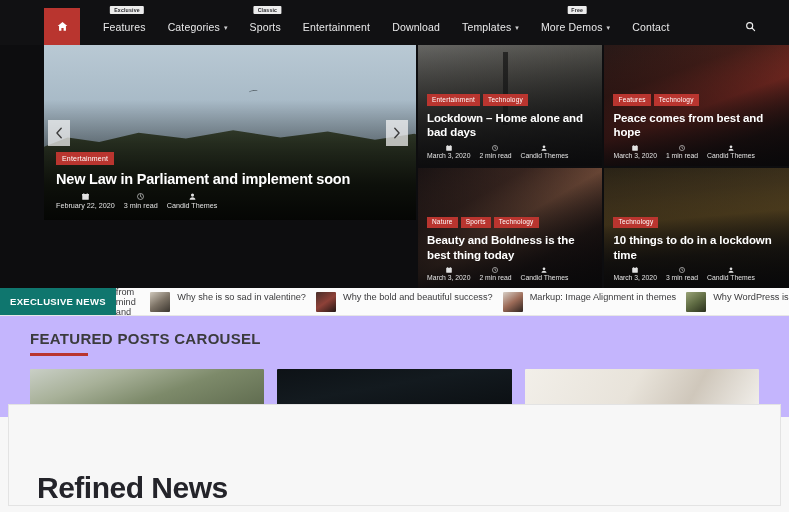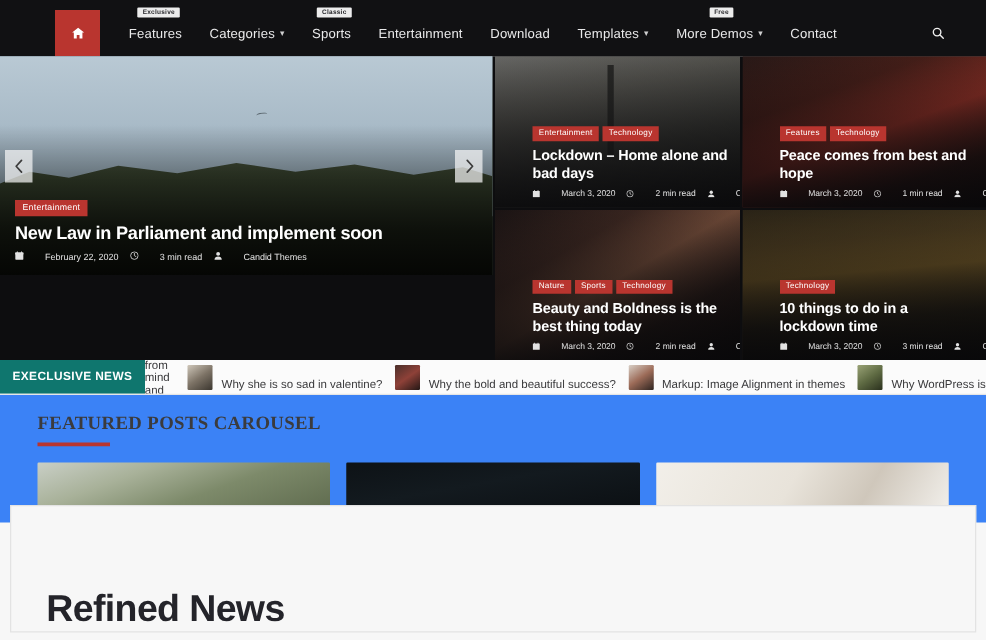--- a/index.html
+++ b/index.html
@@ -61,20 +61,21 @@
 
   
   .hero {
     display: flex; width: 789px; height: 243px;
     background: #0d0d0f;
   }
   .hero-main {
     position: relative; width: 394px; height: 175px; overflow: hidden;
     background: linear-gradient(170deg,#8ea4b4 0%,#9fb3c0 22%,#6f7d74 48%,#36402f 70%,#1c2318 100%);
     cursor: pointer;
+    margin-left: 44px;
   }
   
   .hero-main .sky {
     position:absolute; left:0; top:0; right:0; height:128px;
     background: linear-gradient(180deg,#b9c9d4 0%,#a8bac7 45%,#93a7b3 100%);
   }
   .hero-main .bird {
     position:absolute; left:205px; top:45px; width:9px; height:4px;
     border-top:1.2px solid #5e6a72; border-radius:50% 50% 0 0;
     transform: rotate(-8deg);
@@ -108,38 +109,39 @@
   .art-lockdown { background: linear-gradient(165deg,#6b6b68 0%,#55544f 30%,#3a3a36 60%,#1d1d1b 100%); }
   .art-lockdown:after{
     content:""; position:absolute; left:46%; top:6%; width:5px; height:60%;
     background:#2a2a28; box-shadow: 0 0 0 0 #000;
   }
   .art-peace { background: linear-gradient(160deg,#2a1a18 0%,#471f19 28%,#8f3026 52%,#301714 78%,#120a09 100%); }
   .art-beauty { background: linear-gradient(150deg,#1b1414 0%,#3a2620 28%,#6f4a38 48%,#2a1c18 72%,#0f0a09 100%); }
   .art-night { background: linear-gradient(175deg,#2b2417 0%,#493a1f 22%,#6d5526 42%,#2b2416 70%,#0e0c08 100%); }
 
   .tile-body {
-    position: absolute; left: 9px; right: 9px; bottom: 7px; margin-left: 21px;
+    position: absolute; left: 9px; right: 9px; bottom: 7px;
   }
   .cats { display: flex; gap: 3px; margin-bottom: 5px; flex-wrap: wrap; }
   .cat {
     background: #b9352f; color: #fff;
     font-size: 6.5px; letter-spacing: .2px;
     padding: 2.5px 5px 2.5px; line-height: 1;
     cursor: pointer;
   }
   .tile-title {
     color: #fff; font-size: 11.5px; font-weight: bold;
     line-height: 1.25; letter-spacing: -.1px;
     margin-bottom: 5px; cursor: pointer;
   }
   .meta { display: flex; gap: 9px; align-items: center; }
   .meta span {
-    color: #e2e2e2; font-size: 6.8px; display: flex; gap: 17px;
+    color: #e2e2e2; font-size: 6.8px; display: flex; align-items: center; gap: 1px;
     white-space: nowrap;
+    flex-direction: column;
   }
   .meta svg { display:block; }
 
   
   .hero-body { position: absolute; left: 12px; bottom: 10px; right: 12px; }
   .hero-body .cat { font-size: 7px; padding: 3px 6px; }
   .hero-title {
     color:#fff; font-size: 14.5px; font-weight: bold; letter-spacing: -.2px;
     margin: 6px 0 6px; cursor: pointer;
   }
@@ -162,36 +164,36 @@
     display: flex; align-items: stretch; overflow: hidden;
   }
   .ticker-label {
     background: #0f766e; color: #fff;
     font-size: 9.5px; font-weight: bold; letter-spacing: .3px;
     display: flex; align-items: center; padding: 0 10px;
     white-space: nowrap; cursor: pointer;
   }
   .ticker-track { display: flex; align-items: center; flex: 1; overflow: hidden; }
   .tick-item {
-    display: flex; align-items: flex-end; gap: 7px;
+    display: flex; align-items: flex-start; gap: 7px;
     padding: 0 10px 0 0; white-space: nowrap; cursor: pointer;
   }
   .tick-thumb {
     width: 20px; height: 20px; flex: 0 0 20px; border-radius: 1px;
     background: linear-gradient(145deg,#8a8376,#4c473f);
   }
   .tick-thumb.t1 { background: linear-gradient(145deg,#cfc7ba,#7d7366,#3b362f); }
   .tick-thumb.t2 { background: linear-gradient(145deg,#4a2f2a,#8e4138,#231715); }
   .tick-thumb.t3 { background: linear-gradient(145deg,#d8cfc6,#9c6b58,#2e2420); }
   .tick-thumb.t4 { background: linear-gradient(145deg,#9aa377,#5f6b43,#2a301d); }
   .tick-text { font-size: 9.2px; color: #3a3a3c; }
   .tick-first { font-size: 9.2px; color: #3a3a3c; padding-right: 14px; }
 
   
-  .featured { padding: 14px 30px 0; background: #3b82f6; font-family: Liberation Serif, serif; }
+  .featured { padding: 14px 30px 0; background: #c4b5fd; }
   .feat-head {
     font-size: 15px; font-weight: bold; letter-spacing: .3px;
     color: #3b3b3d; text-transform: uppercase;
     display: inline-block; padding-bottom: 5px;
   }
   .feat-rule { width: 58px; height: 2.5px; background: #b9352f; margin-top: 1px; }
   .feat-row { display: flex; gap: 13px; margin-top: 13px; }
   .feat-card {
     width: 239px; height: 48px; overflow: hidden; cursor: pointer;
     border-radius: 1px;

